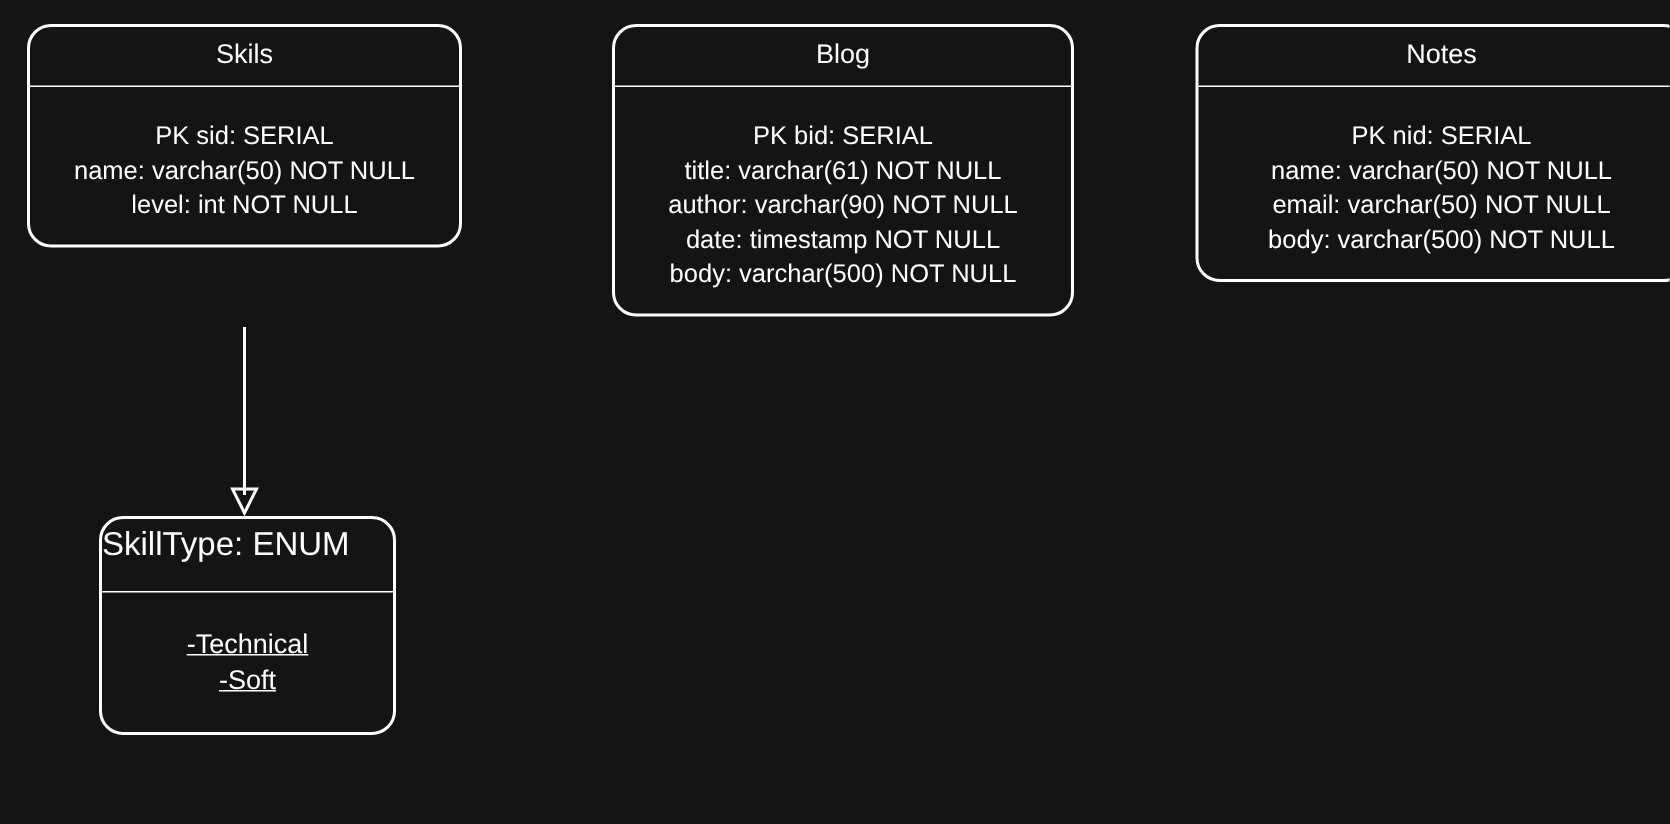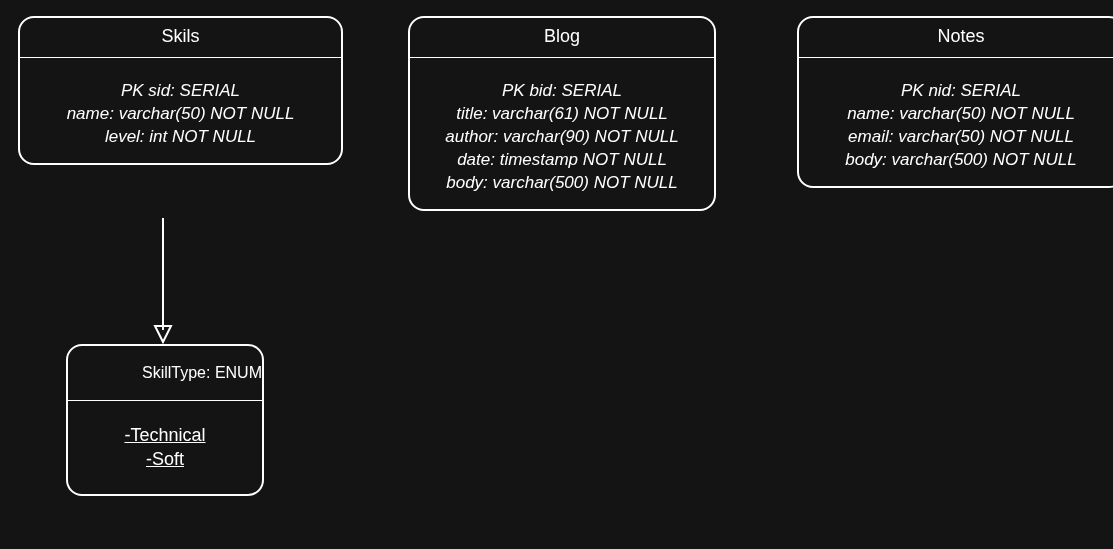--- a/index.html
+++ b/index.html
@@ -26,50 +26,49 @@
       text-align: center;
       padding: 8px 0 10px 0;
       font-size: 18px;
       border-bottom: 1.5px solid #ffffff;
     }
     .entity-fields {
       padding: 22px 10px 14px 10px;
       text-align: center;
       font-size: 17px;
       line-height: 1.35;
-      font-style: italic;
     }
     .enum-box {
       position: absolute;
       border: 2px solid #ffffff;
       border-radius: 16px;
       background: transparent;
     }
     .enum-title {
-      text-align: right;
-      padding: 18px 0 18px 0;
-      font-size: 16px;
+      text-align: left;
+      padding: 4px 0 18px 0;
+      font-size: 22px;
       border-bottom: 1.5px solid #ffffff;
     }
     .enum-values {
       padding: 22px 10px 22px 10px;
       text-align: center;
       font-size: 18px;
       line-height: 1.35;
       text-decoration: underline;
     }
     .arrow-svg {
       position: absolute;
       pointer-events: none;
     }
   </style>
 </head>
 <body>
 
-<div class="entity-box" style="left:18px; top:16px; width:325px;">
+<div class="entity-box" style="left:18px; top:16px; width:290px;">
   <div class="entity-title">Skils</div>
   <div class="entity-fields">
     <div>PK sid: SERIAL</div>
     <div>name: varchar(50) NOT NULL</div>
     <div>level: int NOT NULL</div>
   </div>
 </div>
 
 <div class="entity-box" style="left:408px; top:16px; width:308px;">
   <div class="entity-title">Blog</div>

